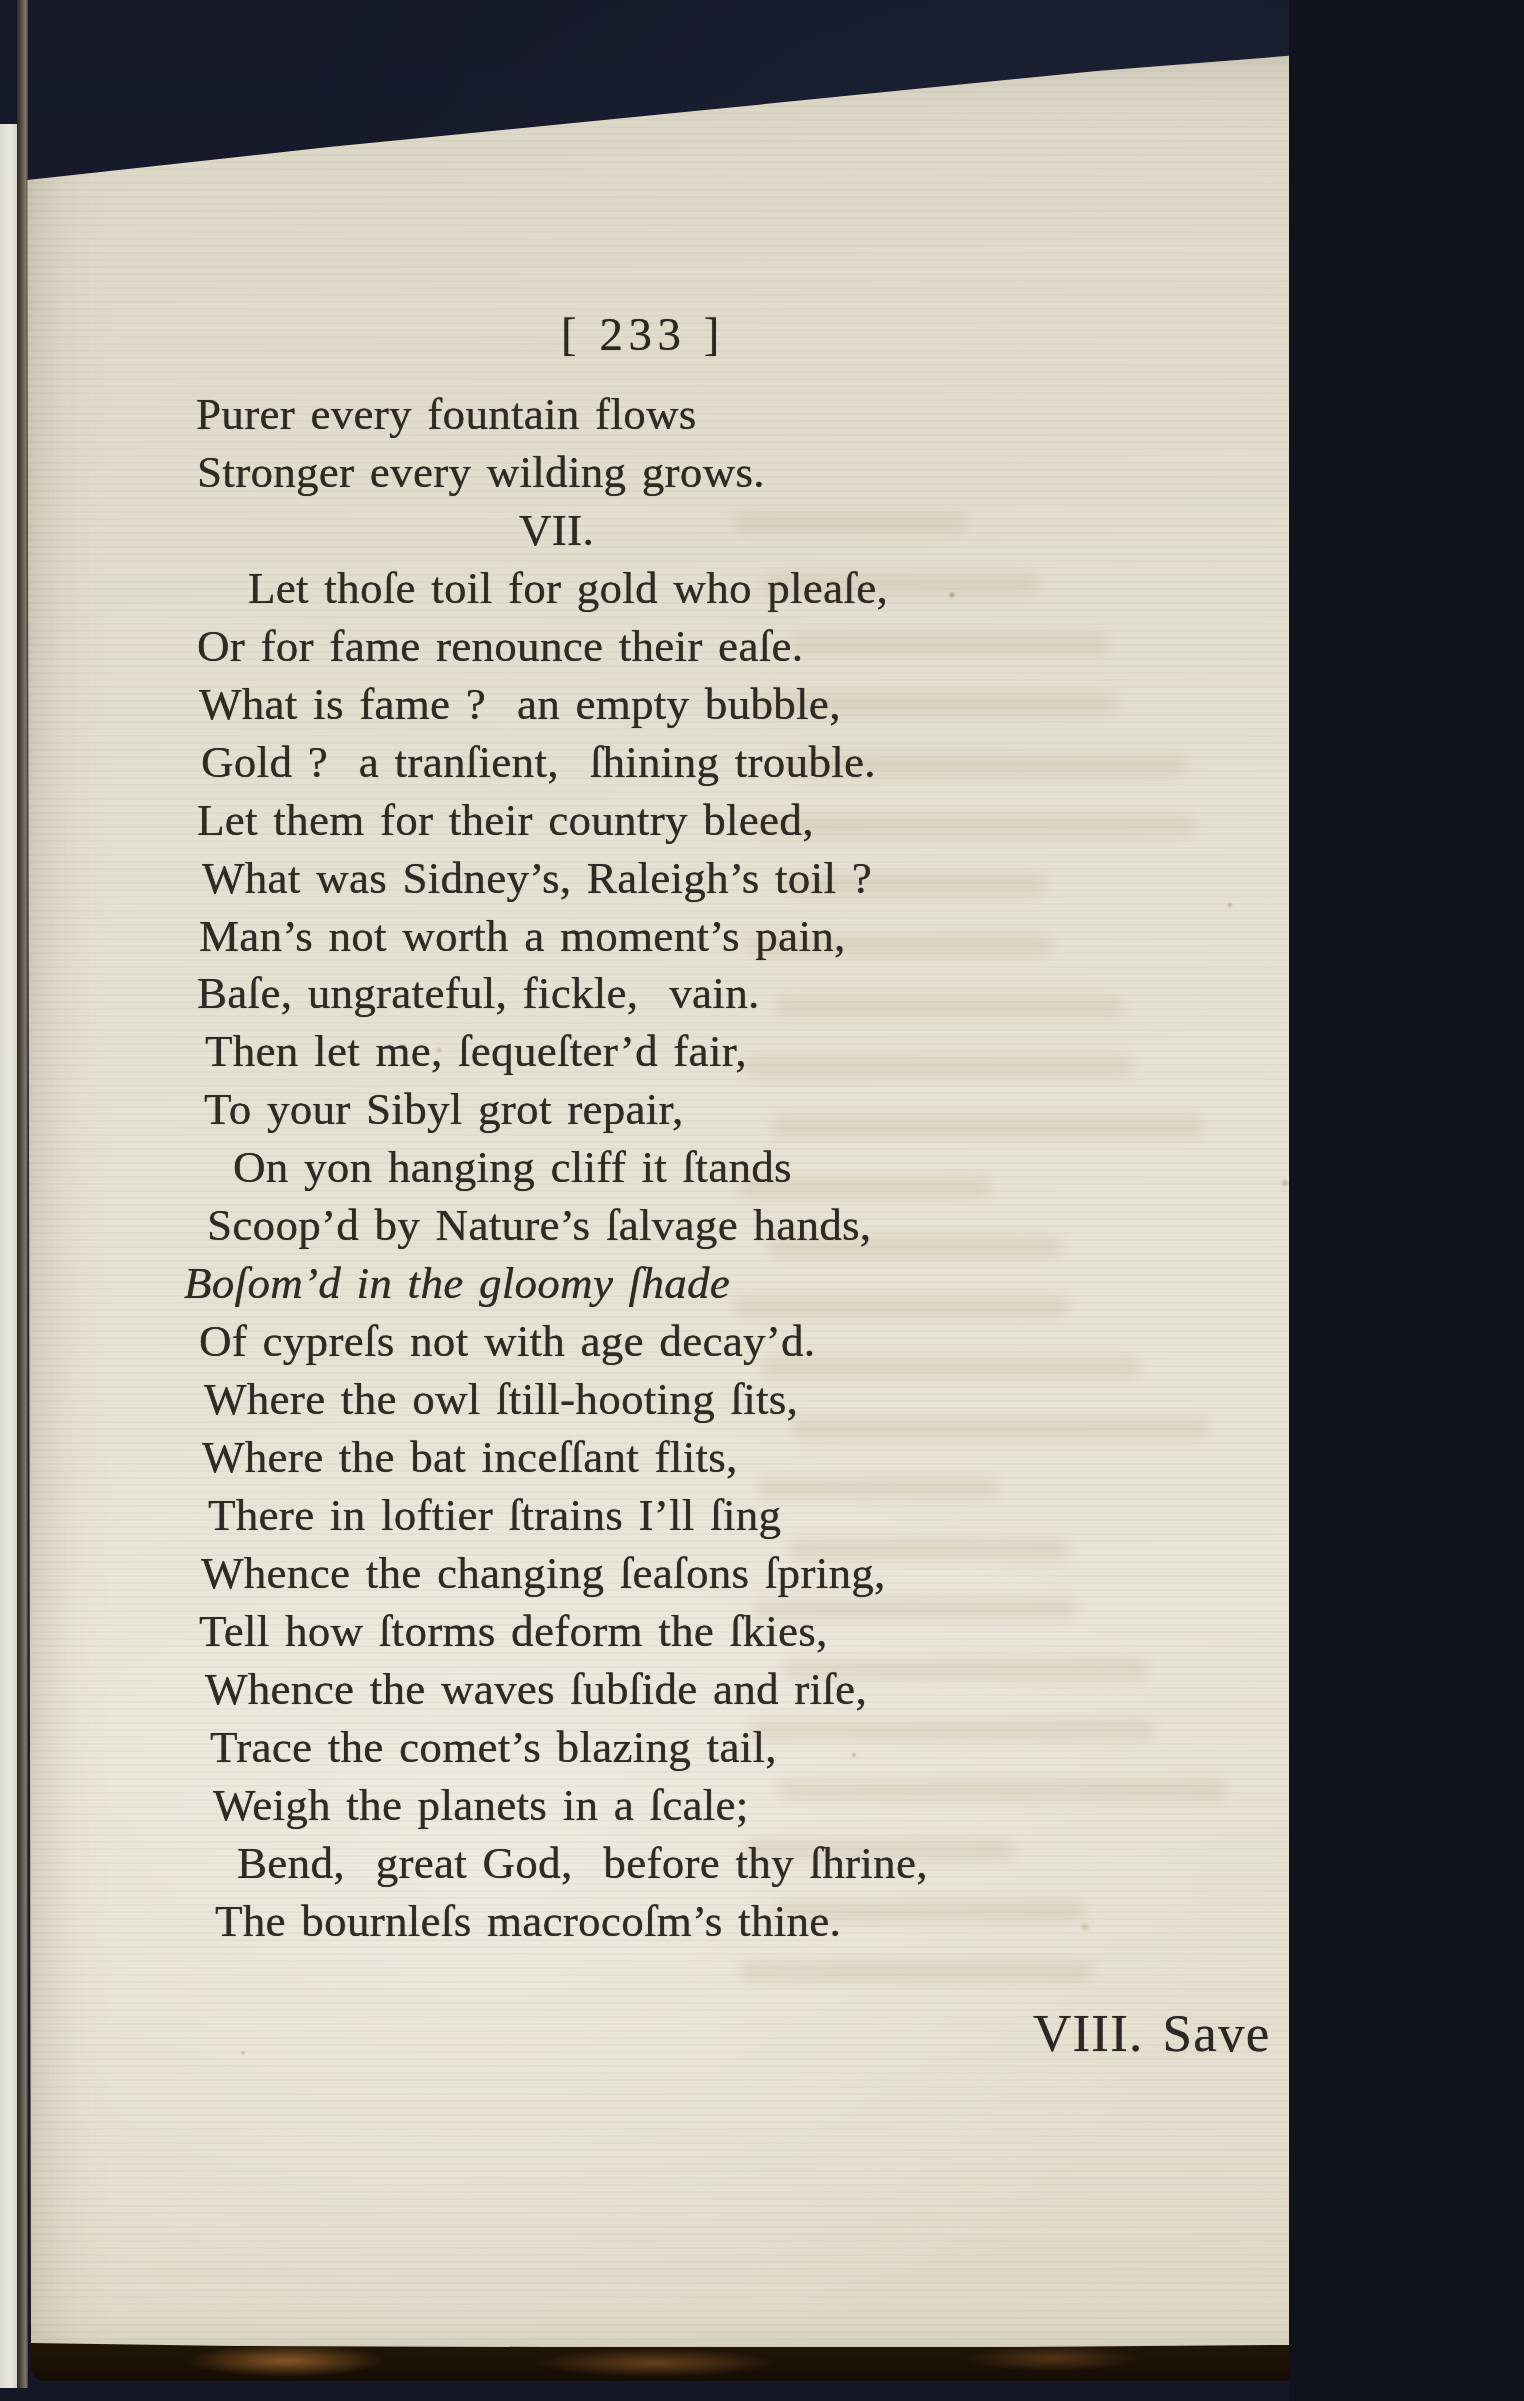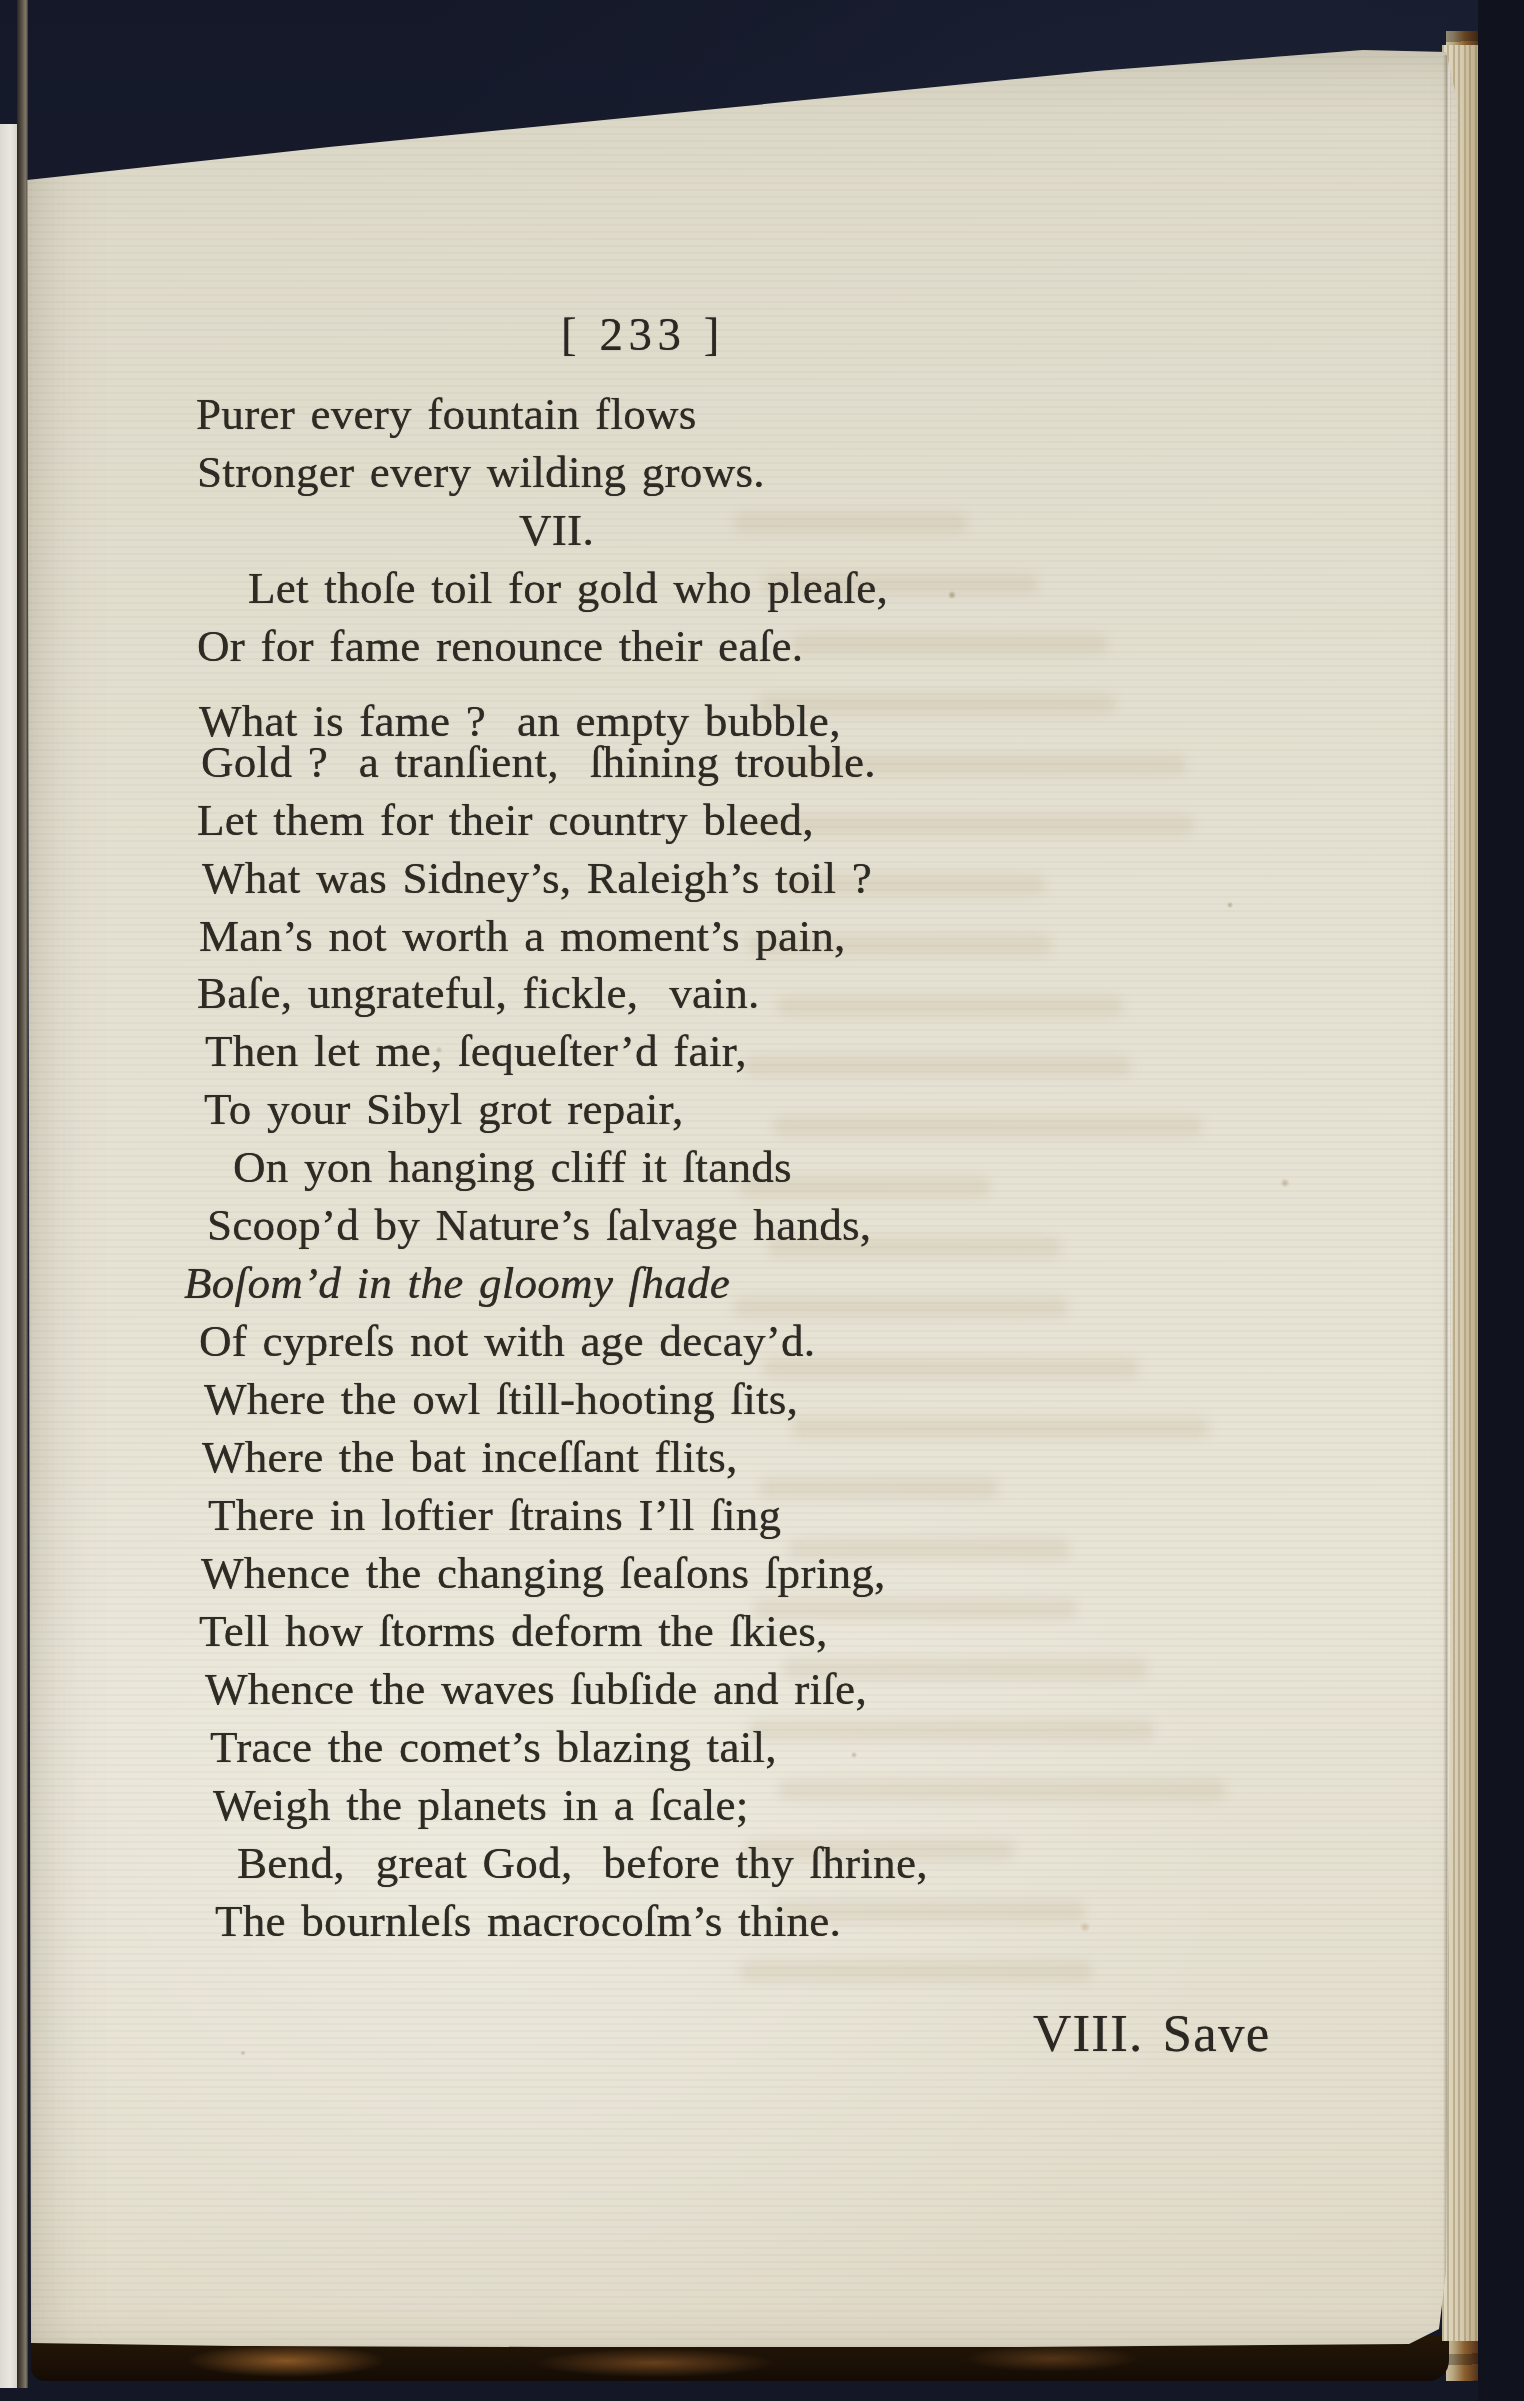--- a/index.html
+++ b/index.html
@@ -1,18 +1,18 @@
 <!DOCTYPE html>
 <html style="font-size:12.5px"><head>
 <meta charset="utf-8">
 <style>
   html,body{margin:0;padding:0;background:#10131d;}
   .scene{
     position:relative;
-    width:1478px;height:2401px;
+    width:1289px;height:2401px;
     overflow:hidden;
     background:
       radial-gradient(1254px 940px at 85% 10%, rgba(40,48,75,.35), transparent 70%),
       linear-gradient(180deg,#141828 0%,#1a1f31 30%,#1a1f30 70%,#141726 100%);
     font-family:"Liberation Serif","DejaVu Serif",serif;
   }
   
   .left-sliver{
     position:absolute;left:0;top:124px;width:17px;height:2264px;
     background:linear-gradient(90deg,#dcd9d2 0%,#e9e7e1 60%,#d8d4ca 100%);
@@ -152,21 +152,21 @@
   </div>
 
   <div class="text-layer">
     <div class="page-number">[ 233 ]</div>
     <div id="poem">
         <div class="poem-line" style="left: 196px; top: 385px; font-family: Liberation Serif, serif;">Purer every fountain flows</div>
         <div class="poem-line" style="left: 197px; top: 443px;">Stronger every wilding grows.</div>
         <div class="poem-line center" style="left: 196px; top: 501px;">VII.</div>
         <div class="poem-line" style="left: 201px; top: 559px; margin-left: 47px;">Let thoſe toil for gold who pleaſe,</div>
         <div class="poem-line" style="left: 197px; top: 617px;">Or for fame renounce their eaſe.</div>
-        <div class="poem-line" style="left: 199px; top: 675px; margin-top: 17px;">What is fame ?  an empty bubble,</div>
+        <div class="poem-line" style="left: 199px; top: 675px;">What is fame ?  an empty bubble,</div>
         <div class="poem-line" style="left: 201px; top: 733px;">Gold ?  a tranſient,  ſhining trouble.</div>
         <div class="poem-line" style="left: 197px; top: 791px;">Let them for their country bleed,</div>
         <div class="poem-line" style="left: 202px; top: 849px;">What was Sidney’s, Raleigh’s toil ?</div>
         <div class="poem-line" style="left: 199px; top: 907px;">Man’s not worth a moment’s pain,</div>
         <div class="poem-line" style="left: 197px; top: 964px;">Baſe, ungrateful, fickle,  vain.</div>
         <div class="poem-line" style="left: 205px; top: 1022px;">Then let me, ſequeſter’d fair,</div>
         <div class="poem-line" style="left: 204px; top: 1080px;">To your Sibyl grot repair,</div>
         <div class="poem-line" style="left: 201px; top: 1138px; margin-left: 32px;">On yon hanging cliff it ſtands</div>
         <div class="poem-line" style="left: 207px; top: 1196px;">Scoop’d by Nature’s ſalvage hands,</div>
         <div class="poem-line" style="left: 184px; top: 1254px; font-style: italic;">Boſom’d in the gloomy ſhade</div>

